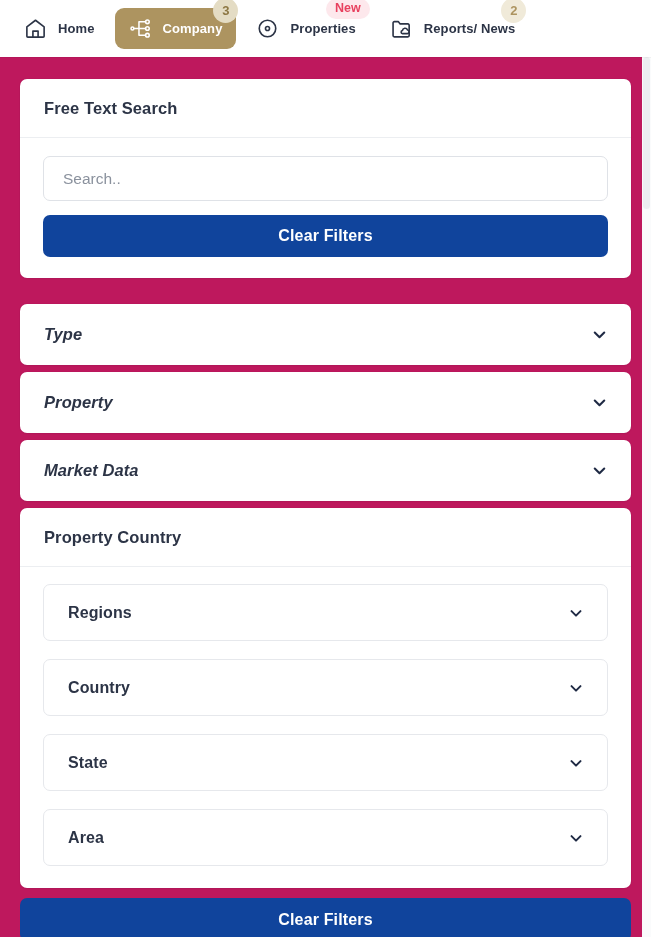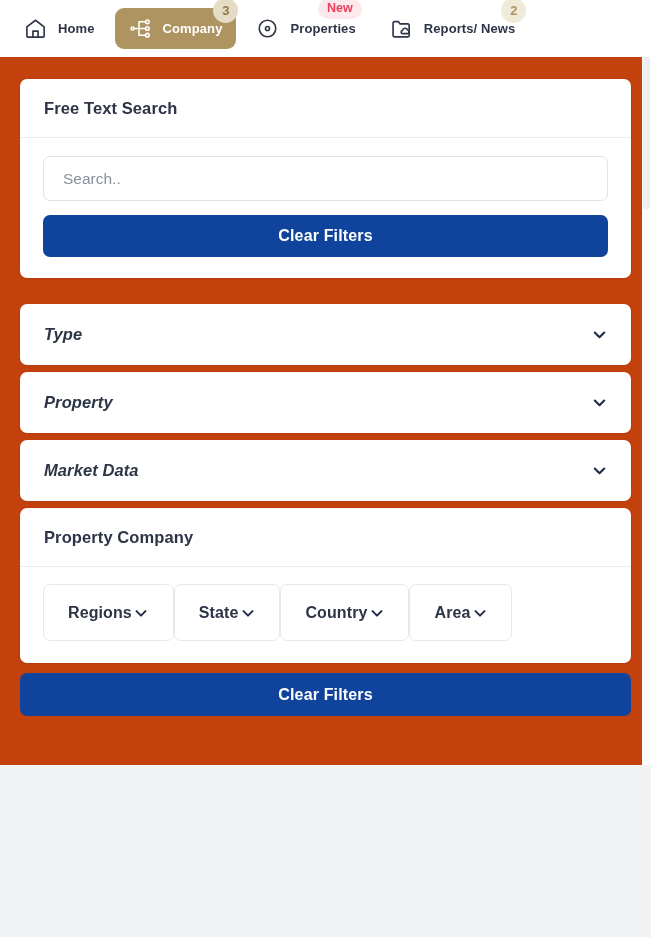--- a/index.html
+++ b/index.html
@@ -85,37 +85,37 @@
   }
   .nav-item.active .badge-count {
     background: #e4dcc4;
     color: #8d7743;
     right: -2px;
   }
 
   .badge-new {
     position: absolute;
     top: -9px;
-    right: 8px;
+    right: 0;
     background: #fde8ec;
     color: #e8415f;
     font-size: 12.5px;
     font-weight: 600;
     padding: 3px 9px;
     border-radius: 11px;
     line-height: 1.1;
   }
 
   
   .scroll-area {
     position: relative;
-    height: 708px;
+    height: 880px;
     overflow: hidden;
     padding: 0 20px 15px 20px;
-    background: #c2410c;
+    background: #be185d;
   }
 
   
   .page-scrollbar {
     position: absolute;
     top: 0;
     right: 0;
     width: 9px;
     height: 880px;
     background: #fafbfc;
@@ -218,22 +218,22 @@
     justify-content: center;
   }
   .chev svg { display: block; }
 
   
   .loc-card { margin-bottom: 0; }
 
   .loc-body {
     padding: 17px 23px 22px 23px;
     display: flex;
-    flex-direction: row;
-    gap: 0;
+    flex-direction: column;
+    gap: 18px;
     text-align: right;
   }
 
   .sub-select {
     border: 1px solid #e6e8ec;
     border-radius: 7px;
     background: #ffffff;
     display: flex;
     align-items: center;
     justify-content: space-between;
@@ -364,43 +364,43 @@
       <span class="acc-label">Market Data</span>
       <span class="chev">
         <svg width="19" height="19" viewBox="0 0 24 24" fill="none" stroke="#1f2a44" stroke-width="2.6" stroke-linecap="round" stroke-linejoin="round">
           <path d="M6 9.5 12 15.5 18 9.5"></path>
         </svg>
       </span>
     </div>
   </section>
 
   <section class="card loc-card">
-    <div class="card-header">Property Company</div>
+    <div class="card-header">Property Country</div>
     <div class="loc-body">
 
       <div class="sub-select">
         <span class="sub-label">Regions</span>
         <span class="chev">
           <svg width="18" height="18" viewBox="0 0 24 24" fill="none" stroke="#1f2a44" stroke-width="2.6" stroke-linecap="round" stroke-linejoin="round">
             <path d="M6 9.5 12 15.5 18 9.5"></path>
           </svg>
         </span>
       </div>
 
       <div class="sub-select">
-        <span class="sub-label">State</span>
+        <span class="sub-label">Country</span>
         <span class="chev">
           <svg width="18" height="18" viewBox="0 0 24 24" fill="none" stroke="#1f2a44" stroke-width="2.6" stroke-linecap="round" stroke-linejoin="round">
             <path d="M6 9.5 12 15.5 18 9.5"></path>
           </svg>
         </span>
       </div>
 
       <div class="sub-select">
-        <span class="sub-label">Country</span>
+        <span class="sub-label">State</span>
         <span class="chev">
           <svg width="18" height="18" viewBox="0 0 24 24" fill="none" stroke="#1f2a44" stroke-width="2.6" stroke-linecap="round" stroke-linejoin="round">
             <path d="M6 9.5 12 15.5 18 9.5"></path>
           </svg>
         </span>
       </div>
 
       <div class="sub-select">
         <span class="sub-label">Area</span>
         <span class="chev">

